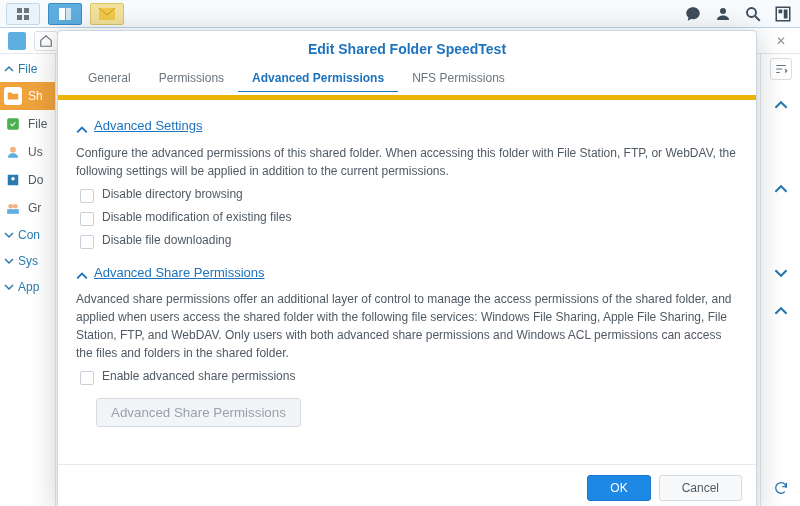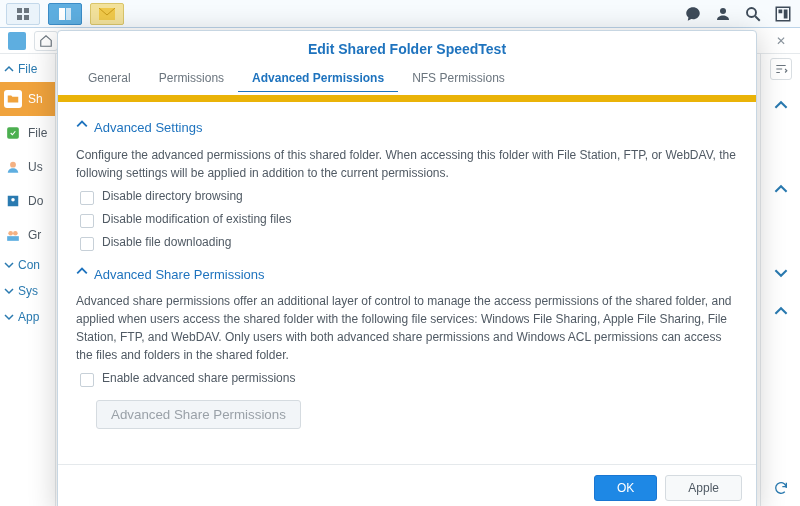--- a/index.html
+++ b/index.html
@@ -9,44 +9,44 @@
   .taskbar { height: 28px; background: #f7fbfe; border-bottom: 1px solid #bbd3e8; display: flex; align-items: center; justify-content: space-between; padding: 0 6px; }
   .taskbar-left, .taskbar-right { display: flex; align-items: center; gap: 8px; }
   .taskbar-left .tb-item { width: 34px; height: 22px; border: 1px solid #c3d8ea; background: #eaf3fa; display:flex; align-items:center; justify-content:center; border-radius:2px; }
   .taskbar-left .tb-item.active { background: #5eaee0; border-color:#3b8cc7; }
   .taskbar-right .tb-icon { width: 22px; height: 22px; color: #3e4b59; display:flex; align-items:center; justify-content:center; }
 
   
   .window-row { height: 26px; display:flex; align-items:center; padding: 0 8px; gap:8px; border-bottom:1px solid #e5e9ec; }
   .page-body { display:flex; height: calc(506px - 28px - 26px); }
   .sidebar { width: 56px; border-right: 1px solid #e5e9ec; padding-top: 2px; }
-  .sidebar .side-item { height: 34px; display:flex; align-items:center; gap:6px; padding: 0 4px; font-size: 12px; color:#505a64; }
+  .sidebar .side-item { height: 28px; display:flex; align-items:center; gap:6px; padding: 0 4px; font-size: 12px; color:#505a64; }
   .sidebar .side-item span.ico { width:18px; height:18px; display:flex; align-items:center; justify-content:center; border-radius:3px; }
   .sidebar .side-item.sel { background:#f0a33d; color:#fff; }
   .sidebar .group-head { height:26px; display:flex; align-items:center; gap:4px; padding: 0 4px; color:#2a7ab0; font-size:12px; }
 
   .main-area { flex:1; position:relative; }
   .right-gutter { position:absolute; right:0; top:0; width:40px; height:100%; border-left:1px solid #e5e9ec; display:flex; flex-direction:column; align-items:center; }
   .right-gutter .g-btn { width:22px; height:22px; margin-top:4px; border:1px solid #d9dee2; border-radius:3px; display:flex; align-items:center; justify-content:center; background:#fff; }
   .right-gutter .chev { margin-top:18px; color:#2a7ab0; }
   .right-gutter .chev.gap70 { margin-top:70px; }
   .right-gutter .chev.gap24 { margin-top:24px; }
   .right-gutter .refresh { color:#2a7ab0; }
 
   
   .dialog { position:absolute; left:57px; top:30px; width:700px; height:482px; background:#fff; border:1px solid #c7d6e2; border-radius:4px; box-shadow: 0 4px 30px rgba(0,0,0,0.2); display:flex; flex-direction:column; }
   .dialog-title { text-align:center; color:#1e73be; font-size:14px; font-weight:600; padding:10px 0 6px; }
-  .tabs { display:flex; border-bottom:7px solid #eab308; padding: 0 16px; }
+  .tabs { display:flex; border-bottom:5px solid #eab308; padding: 0 16px; }
   .tab { padding: 8px 14px; color:#6b757e; cursor:pointer; font-size:12px; }
   .tab.active { color:#1e73be; font-weight:600; border-bottom:2px solid #fff; position:relative; }
   .tab.active::after { content:""; position:absolute; left:0; right:0; bottom:-1px; height:2px; background:#fff; }
   .tab.active { box-shadow: inset 0 -2px 0 #1e73be; }
 
   .dialog-body { padding: 10px 18px; flex:1; overflow:hidden; font-size:12px; color:#505a64; line-height:1.5; }
-  .section-head { display:flex; align-items:flex-start; gap:6px; color:#1e73be; font-size:13px; margin:6px 0 8px; cursor:pointer; }
+  .section-head { display:flex; align-items:flex-end; gap:6px; color:#1e73be; font-size:13px; margin:6px 0 8px; cursor:pointer;text-decoration:underline; }
   .chev-up { width:10px; height:10px; display:inline-block; }
   .check-row { display:flex; align-items:flex-end; gap:8px; margin:5px 0 5px 4px; }
   .check-row .box { width:14px; height:14px; border:1px solid #c7d0d8; background:#fff; border-radius:2px; }
   .sub-btn { margin:8px 0 0 20px; padding:6px 14px; border:1px solid #d5dbe0; background:#f2f5f8; color:#9aa1a8; border-radius:3px; cursor:not-allowed; }
 
   .dialog-footer { padding: 10px 14px; display:flex; justify-content:flex-end; gap:8px; border-top:1px solid #e5e9ec; }
   .btn { padding: 5px 22px; border-radius:3px; font-size:12px; cursor:pointer; }
   .btn-primary { background:#1e88e5; color:#ffffff; border:1px solid #1976d2; }
   .btn-default { background:#f7f9fa; color:#505a64; border:1px solid #d5dbe0; }
 
@@ -269,15 +269,15 @@
     </div>
     <div>Advanced share permissions offer an additional layer of control to manage the access permissions of the shared folder, and applied when users access the shared folder with the following file services: Windows File Sharing, Apple File Sharing, File Station, FTP, and WebDAV. Only users with both advanced share permissions and Windows ACL permissions can access the files and folders in the shared folder.</div>
     <div class="check-row">
       <span class="box"></span>
       <span>Enable advanced share permissions</span>
     </div>
     <button class="sub-btn" disabled="">Advanced Share Permissions</button>
   </div>
   <div class="dialog-footer">
     <button class="btn btn-primary">OK</button>
-    <button class="btn btn-default">Apple</button>
+    <button class="btn btn-default">Cancel</button>
   </div>
 </div>
 
 </body></html>

